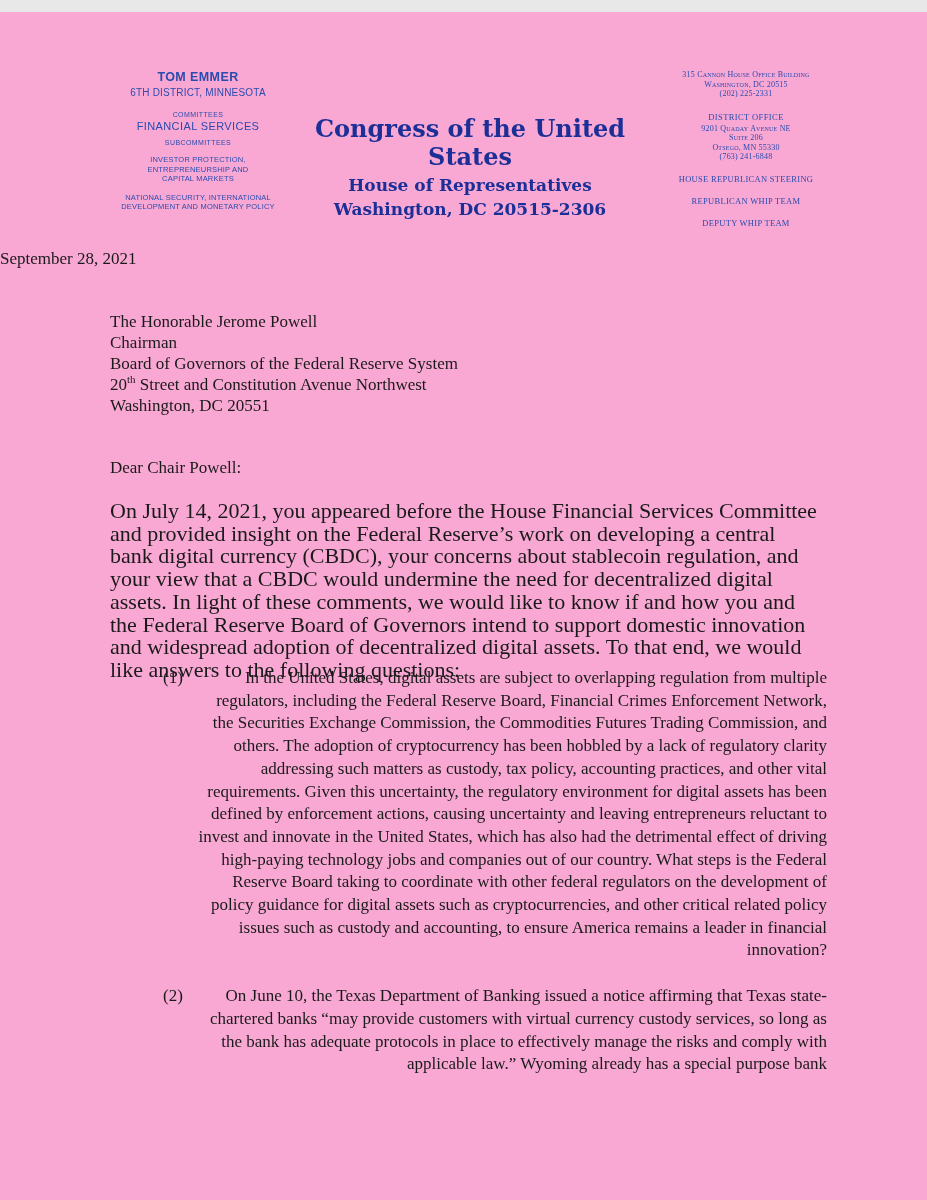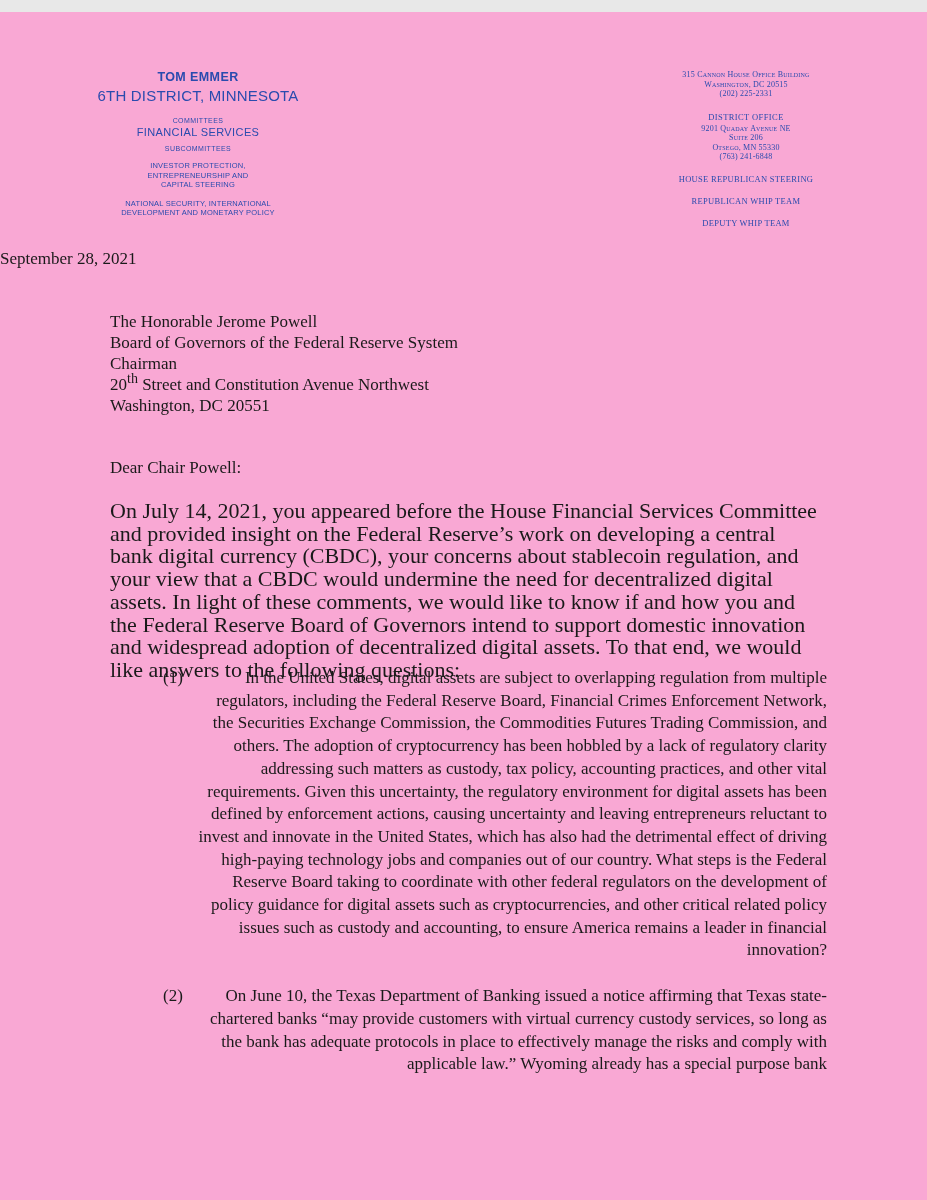--- a/index.html
+++ b/index.html
@@ -15,21 +15,21 @@
   }
 
   
   .lh-left {
     position: absolute; left: 85px; top: 58px; width: 226px;
     text-align: center;
     font-family: "Liberation Sans", sans-serif;
     color: #2a4bae;
   }
   .lh-name { font-size: 12.5px; font-weight: bold; letter-spacing: 0.4px; }
-  .lh-district { font-size: 15px; margin-top: 3px; letter-spacing: 0.2px; }
+  .lh-district { font-size: 10px; margin-top: 3px; letter-spacing: 0.2px; }
   .lh-small-label { font-size: 7px; margin-top: 13px; letter-spacing: 0.4px; }
   .lh-committee { font-size: 11px; margin-top: 2px; letter-spacing: 0.4px; }
   .lh-sublabel { font-size: 7px; margin-top: 7px; letter-spacing: 0.4px; }
   .lh-sub { font-size: 7.5px; line-height: 9.5px; margin-top: 9px; white-space: pre-line; letter-spacing: 0.2px; }
 
   .lh-center {
     position: absolute; left: 295px; top: 103px; width: 350px;
     text-align: center;
     font-family: "DejaVu Serif", serif;
     font-weight: bold;
@@ -52,21 +52,21 @@
 
   
   .date {
     position: absolute; top: 237px; left: 0; width: 927px;
     text-align: left; font-size: 17px;
   }
   .recipient {
     position: absolute; top: 299px; left: 110px;
     font-size: 17px; line-height: 21px;
   }
-  .recipient sup { font-size: 14px; line-height: 0; vertical-align: super; }
+  .recipient sup { font-size: 11px; line-height: 0; vertical-align: super; }
   .salutation { position: absolute; top: 446px; left: 110px; font-size: 17px; }
   .opening {
     position: absolute; top: 488px; left: 110px; width: 712px;
     font-size: 22px; line-height: 22.7px; margin: 0;
   }
   .questions { position: absolute; top: 655px; left: 163px; width: 664px; }
   .question { display: flex; font-size: 17px; line-height: 22.7px; margin-bottom: 23px; }
   .qnum { flex: 0 0 31px; }
   .qtext { flex: 1; text-align: right; }
 </style>
@@ -76,46 +76,51 @@
 <div class="page">
 
   <div class="lh-left">
     <div class="lh-name">TOM EMMER</div>
     <div class="lh-district">6TH DISTRICT, MINNESOTA</div>
     <div class="lh-small-label">COMMITTEES</div>
     <div class="lh-committee">FINANCIAL SERVICES</div>
     <div class="lh-sublabel">SUBCOMMITTEES</div>
     <div class="lh-sub">INVESTOR PROTECTION,
 ENTREPRENEURSHIP AND
-CAPITAL STEERING</div>
+CAPITAL MARKETS</div>
     <div class="lh-sub">NATIONAL SECURITY, INTERNATIONAL
 DEVELOPMENT AND MONETARY POLICY</div>
   </div>
 
+  <div class="lh-center">
+    <div class="lh-congress">Congress of the United States</div>
+    <div class="lh-house">House of Representatives</div>
+    <div class="lh-wash">Washington, DC 20515-2306</div>
+  </div>
 
   <div class="lh-right">
     <div class="lh-capitol">315 Cannon House Office Building
 Washington, DC 20515
 (202) 225-2331</div>
     <div class="lh-district-label">DISTRICT OFFICE</div>
     <div class="lh-district-office">9201 Quaday Avenue NE
 Suite 206
 Otsego, MN 55330
 (763) 241-6848</div>
     <div class="lh-membership">HOUSE REPUBLICAN STEERING</div>
     <div class="lh-membership">REPUBLICAN WHIP TEAM</div>
     <div class="lh-membership">DEPUTY WHIP TEAM</div>
   </div>
 
   <div class="date">September 28, 2021</div>
 
   <div class="recipient">
     <div>The Honorable Jerome Powell</div>
+    <div>Chairman</div>
     <div>Board of Governors of the Federal Reserve System</div>
-    <div>Chairman</div>
     <div><span>20</span><sup>th</sup><span> Street and Constitution Avenue Northwest</span></div>
     <div>Washington, DC 20551</div>
   </div>
 
   <div class="salutation">Dear Chair Powell:</div>
 
   <p class="opening">On July 14, 2021, you appeared before the House Financial Services Committee and provided insight on the Federal Reserve’s work on developing a central bank digital currency (CBDC), your concerns about stablecoin regulation, and your view that a CBDC would undermine the need for decentralized digital assets. In light of these comments, we would like to know if and how you and the Federal Reserve Board of Governors intend to support domestic innovation and widespread adoption of decentralized digital assets. To that end, we would like answers to the following questions:</p>
 
   <div class="questions">
     <div class="question">

